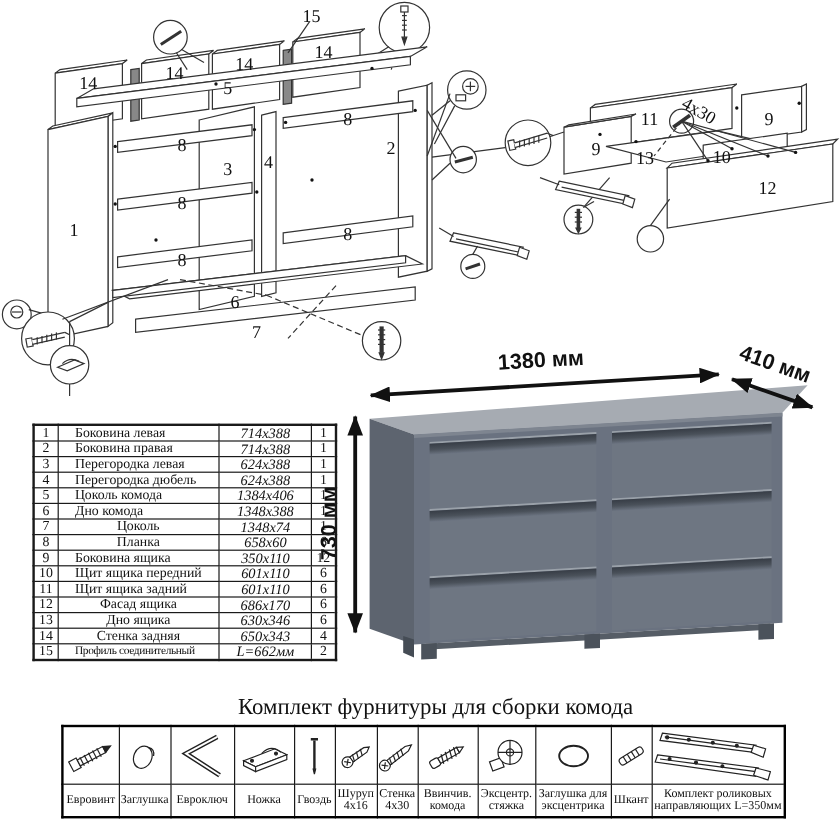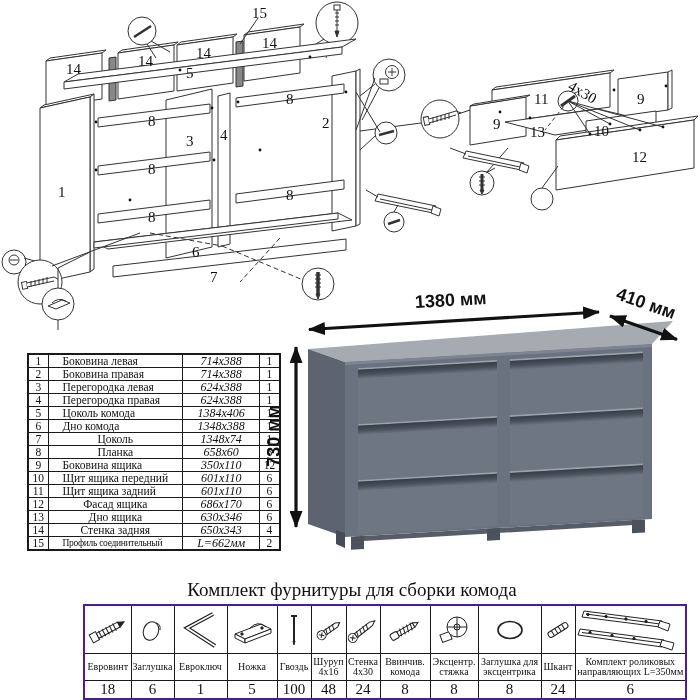--- a/index.html
+++ b/index.html
@@ -13,24 +13,24 @@
   .parts{position:absolute;left:27px;top:353px;border-collapse:collapse;
          font-size:11.5px;line-height:12px;}
   .parts td{border:1px solid #1a1a1a;padding:0 14px;height:11.6px;white-space:nowrap;overflow:hidden;}
   .parts{border:2px solid #1a1a1a;}
   .parts td.n{text-align:center;padding:0;}
   .parts td.s{text-align:center;font-size:12px;font-style:italic;}
   .parts td.q{text-align:center;padding:0;}
   .parts td.c{text-align:center;}
   .parts tr.small td.name{font-size:9.5px;letter-spacing:-0.3px;}
   
-  .hw-title{position:absolute;left:51px;top:579px;width:602px;text-align:center;
+  .hw-title{position:absolute;left:62px;top:579px;width:602px;text-align:center;
             font-size:19px;font-family:"Liberation Serif",serif;}
   .hw{position:absolute;left:51px;top:604px;border-collapse:collapse;table-layout:fixed;}
-  .hw{border:2px solid #4c1d95;margin-left:32px;}
+  .hw{border:2px solid #000000;}
   .hw td{border:1px solid #1a1a1a;padding:0;text-align:center;vertical-align:middle;}
   .hw td.ic{height:47px;}
   .hw td.lb{height:26px;font-size:10px;line-height:10.5px;padding:0 1px;}
   .hw td.qt{height:16px;font-size:15px;}
 </style>
 </head>
 <body>
 
 <div class="page">
 
@@ -391,21 +391,21 @@
           <td class="q">1</td>
         </tr>
     <tr>
           <td class="n">3</td>
           <td class="name">Перегородка левая</td>
           <td class="s">624x388</td>
           <td class="q">1</td>
         </tr>
     <tr>
           <td class="n">4</td>
-          <td class="name">Перегородка правая</td>
+          <td class="name">Перегородка дюбель</td>
           <td class="s">624x388</td>
           <td class="q">1</td>
         </tr>
     <tr>
           <td class="n">5</td>
           <td class="name">Цоколь комода</td>
           <td class="s">1384x406</td>
           <td class="q">1</td>
         </tr>
     <tr>
@@ -630,30 +630,16 @@
     <td class="lb">Ножка</td>
     <td class="lb">Гвоздь</td>
     <td class="lb">Шуруп 4x16</td>
     <td class="lb">Стенка 4x30</td>
     <td class="lb">Ввинчив. комода</td>
     <td class="lb">Эксцентр. стяжка</td>
     <td class="lb">Заглушка для эксцентрика</td>
     <td class="lb">Шкант</td>
     <td class="lb">Комплект роликовых направляющих L=350мм</td>
   </tr>
-  <tr>
-    <td class="qt">18</td>
-    <td class="qt">6</td>
-    <td class="qt">1</td>
-    <td class="qt">5</td>
-    <td class="qt">100</td>
-    <td class="qt">48</td>
-    <td class="qt">24</td>
-    <td class="qt">8</td>
-    <td class="qt">8</td>
-    <td class="qt">8</td>
-    <td class="qt">24</td>
-    <td class="qt">6</td>
-  </tr>
   </tbody>
 </table>
 
 </div>
 
 </body></html>

